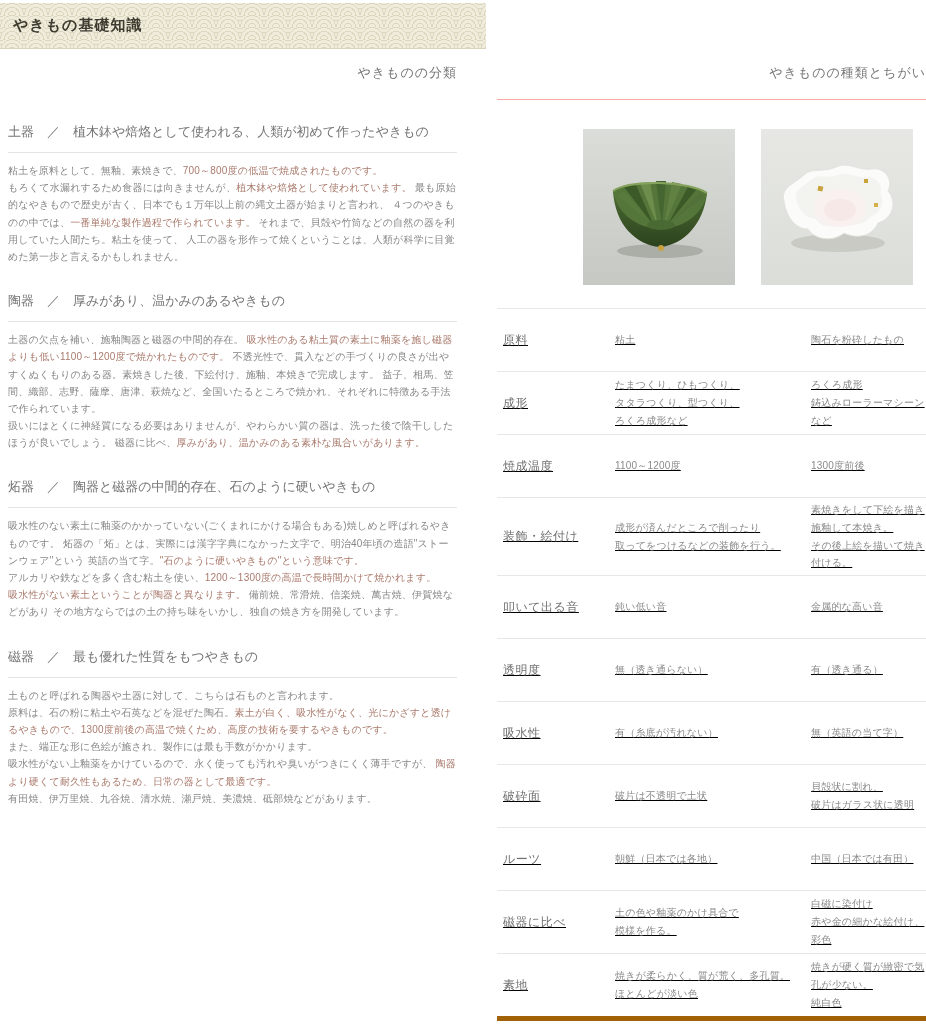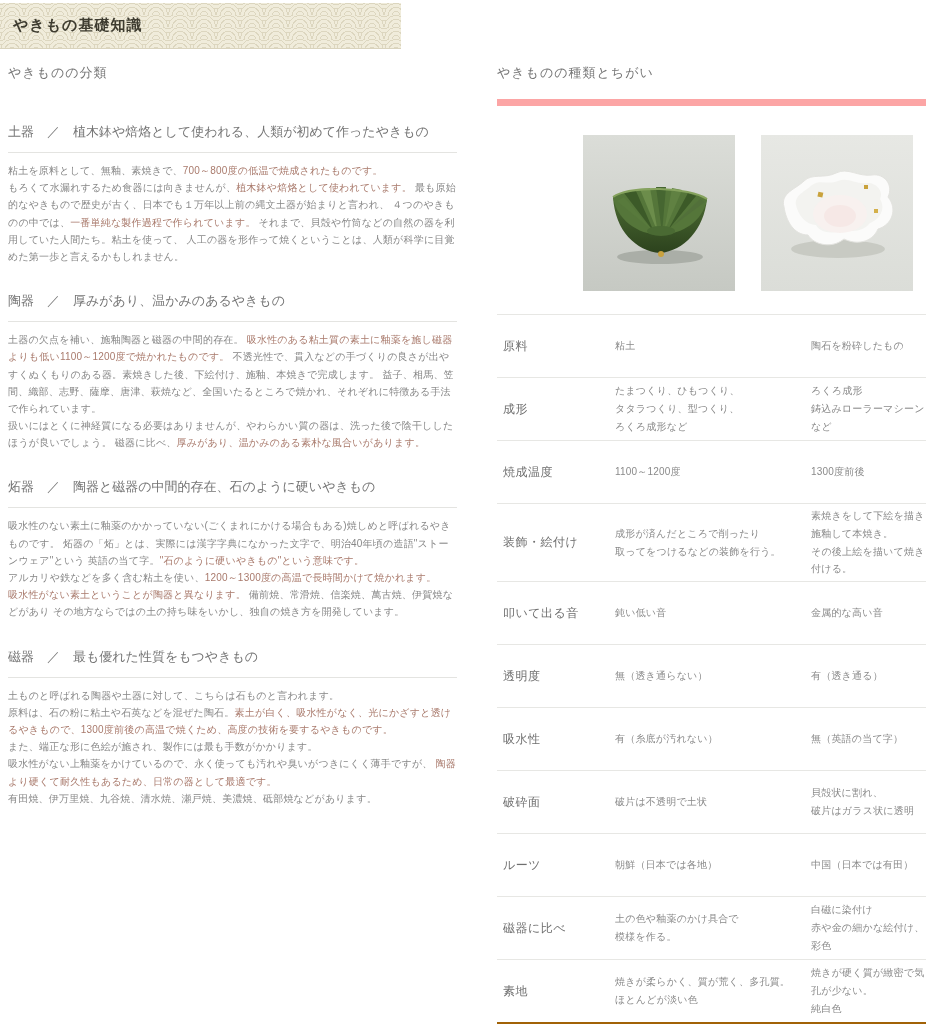--- a/index.html
+++ b/index.html
@@ -4,55 +4,55 @@
 <style>
   html,body{margin:0;padding:0;}
   body{
     width:926px;height:1024px;position:relative;overflow:hidden;
     background:#ffffff;
     font-family:"Liberation Sans","DejaVu Sans",sans-serif;
     -webkit-font-smoothing:antialiased;
   }
   
   .banner{
-    position:absolute;left:0;top:3px;width:401px;height:45px;
+    position:absolute;left:0;top:3px;width:486px;height:45px;
     background-color:#eae5d2;
     background-image:
       radial-gradient(circle 12px at 50% 100%, #f0ecdb 0,#f0ecdb 3px,#dcd6bf 3px,#dcd6bf 4px,#f0ecdb 4px,#f0ecdb 7px,#dcd6bf 7px,#dcd6bf 8px,#f0ecdb 8px,#f0ecdb 11px,#dcd6bf 11px,#dcd6bf 12px,transparent 12px),
       radial-gradient(circle 12px at 50% 0%, #f0ecdb 0,#f0ecdb 3px,#dcd6bf 3px,#dcd6bf 4px,#f0ecdb 4px,#f0ecdb 7px,#dcd6bf 7px,#dcd6bf 8px,#f0ecdb 8px,#f0ecdb 11px,#dcd6bf 11px,#dcd6bf 12px,transparent 12px);
     background-size:24px 12px;
     background-position:0 0,12px 6px;
     border-bottom:1px solid #d9d3bc;
   }
   .banner-title{
     margin:0;line-height:45px;padding-left:13px;
     font-family:"DejaVu Serif","Liberation Serif",serif;
     font-size:15px;font-weight:bold;color:#3e3c30;letter-spacing:1px;
   }
   
   .left-col{position:absolute;left:8px;top:64px;width:449px;}
   .right-col{position:absolute;left:497px;top:64px;width:429px;}
   .col-heading{
-    margin:0;font-size:13px;font-weight:normal;color:#757575;letter-spacing:1px;
-  }
-  .right-col .col-heading{padding-bottom:17px;border-bottom:7px solid #fca5a5;}
+    margin:0;font-size:13px;font-weight:normal;color:#757575;letter-spacing:1px;text-align:right;
+  }
+  .right-col .col-heading{padding-bottom:17px;border-bottom:1px solid #fca5a5;}
   
   .section{margin-top:27px;}
   .section:first-child{margin-top:41px;}
   .sec-head{font-size:13px;color:#757575;}
   .sec-sep{margin:0 13px;}
   .sec-rule{border-top:1px solid #e4e4e1;margin-top:11px;}
   .sec-para{margin:9px 0 0 0;font-size:10px;line-height:1.72;color:#878787;letter-spacing:.2px;}
   .sec-para .accent{color:#a97a6c;}
   
   .images{display:flex;gap:26px;padding-left:86px;margin-top:29px;margin-bottom:23px;}
   .photo{width:152px;height:156px;flex:none;}
   .photo svg{display:block;width:152px;height:156px;}
   
-  .ctable{border-bottom:3px solid #a16207;}
+  .ctable{border-bottom:5px solid #a16207;text-decoration:underline;}
   .trow{display:flex;align-items:center;border-top:1px solid #e7e7e4;min-height:56px;padding:3px 0;}
   .tlabel{width:76px;padding-left:6px;flex:none;font-size:12px;color:#6f6f6f;letter-spacing:.5px;}
   .tcell{font-size:10px;color:#8a8a8a;line-height:1.78;letter-spacing:.2px;}
   .c2{width:188px;flex:none;padding-right:8px;margin-left:36px;}
   .c3{flex:1;}
 </style>
 </head>
 <body>
 
 <div class="banner">

